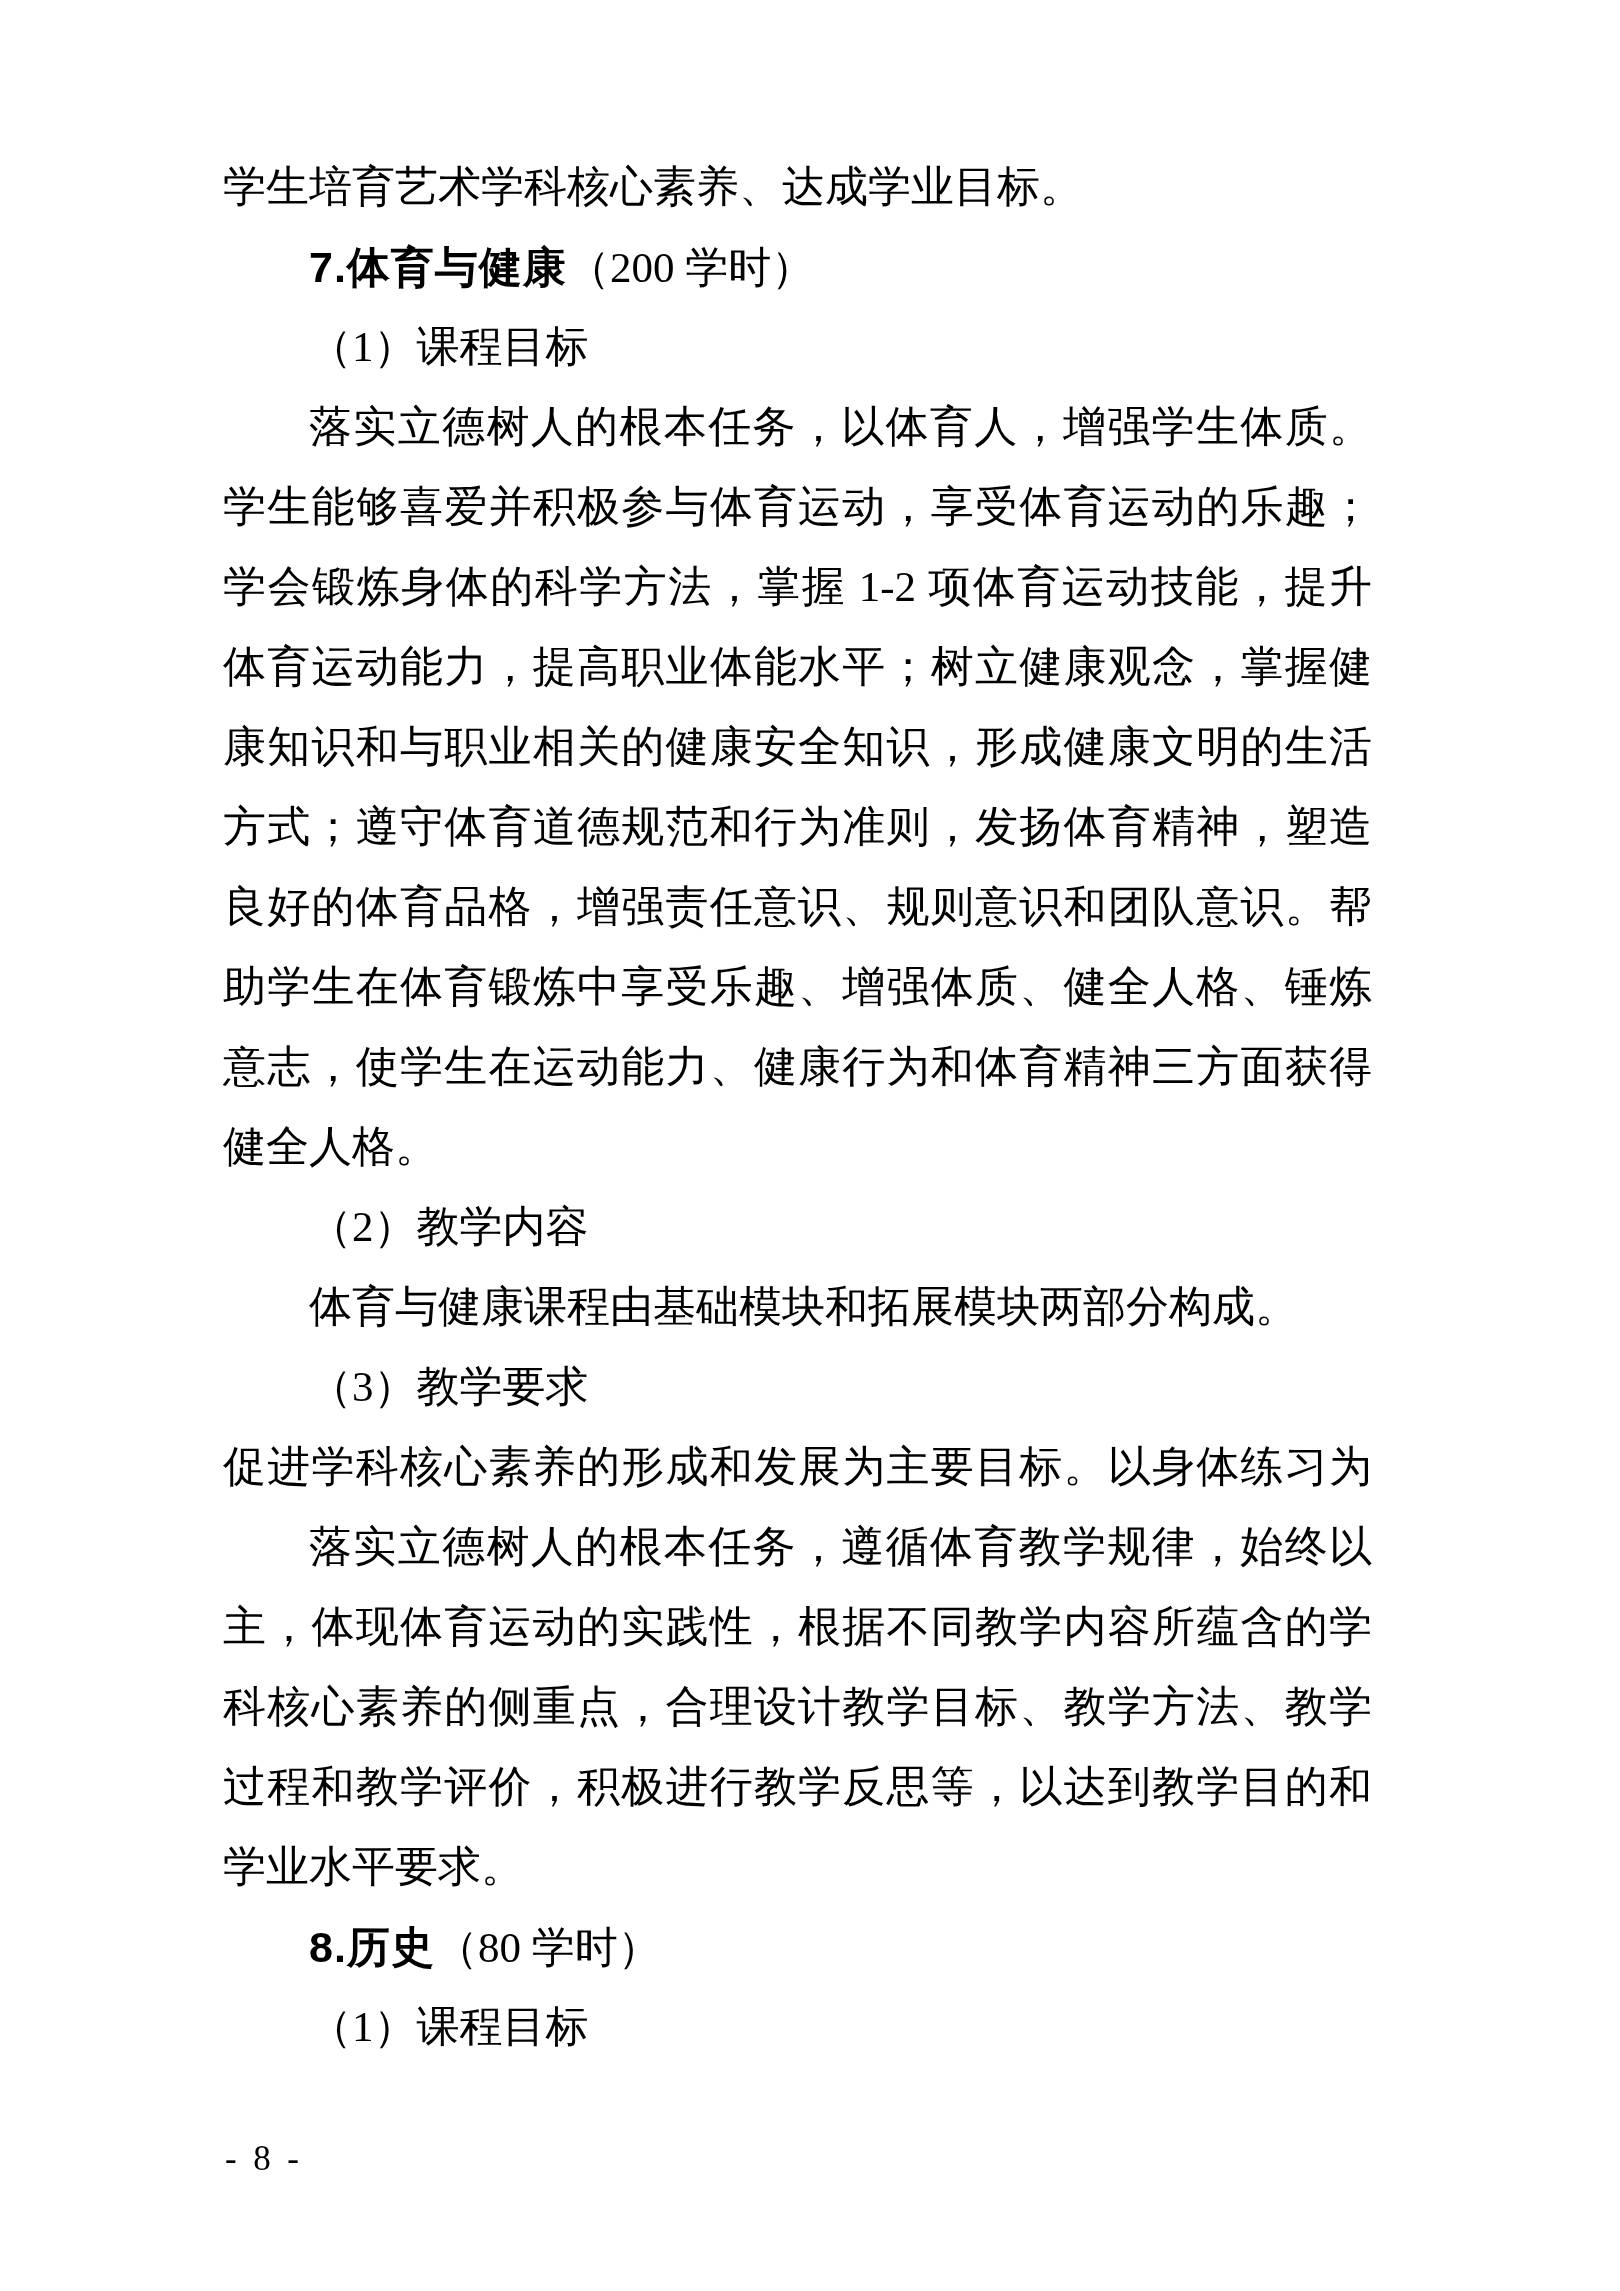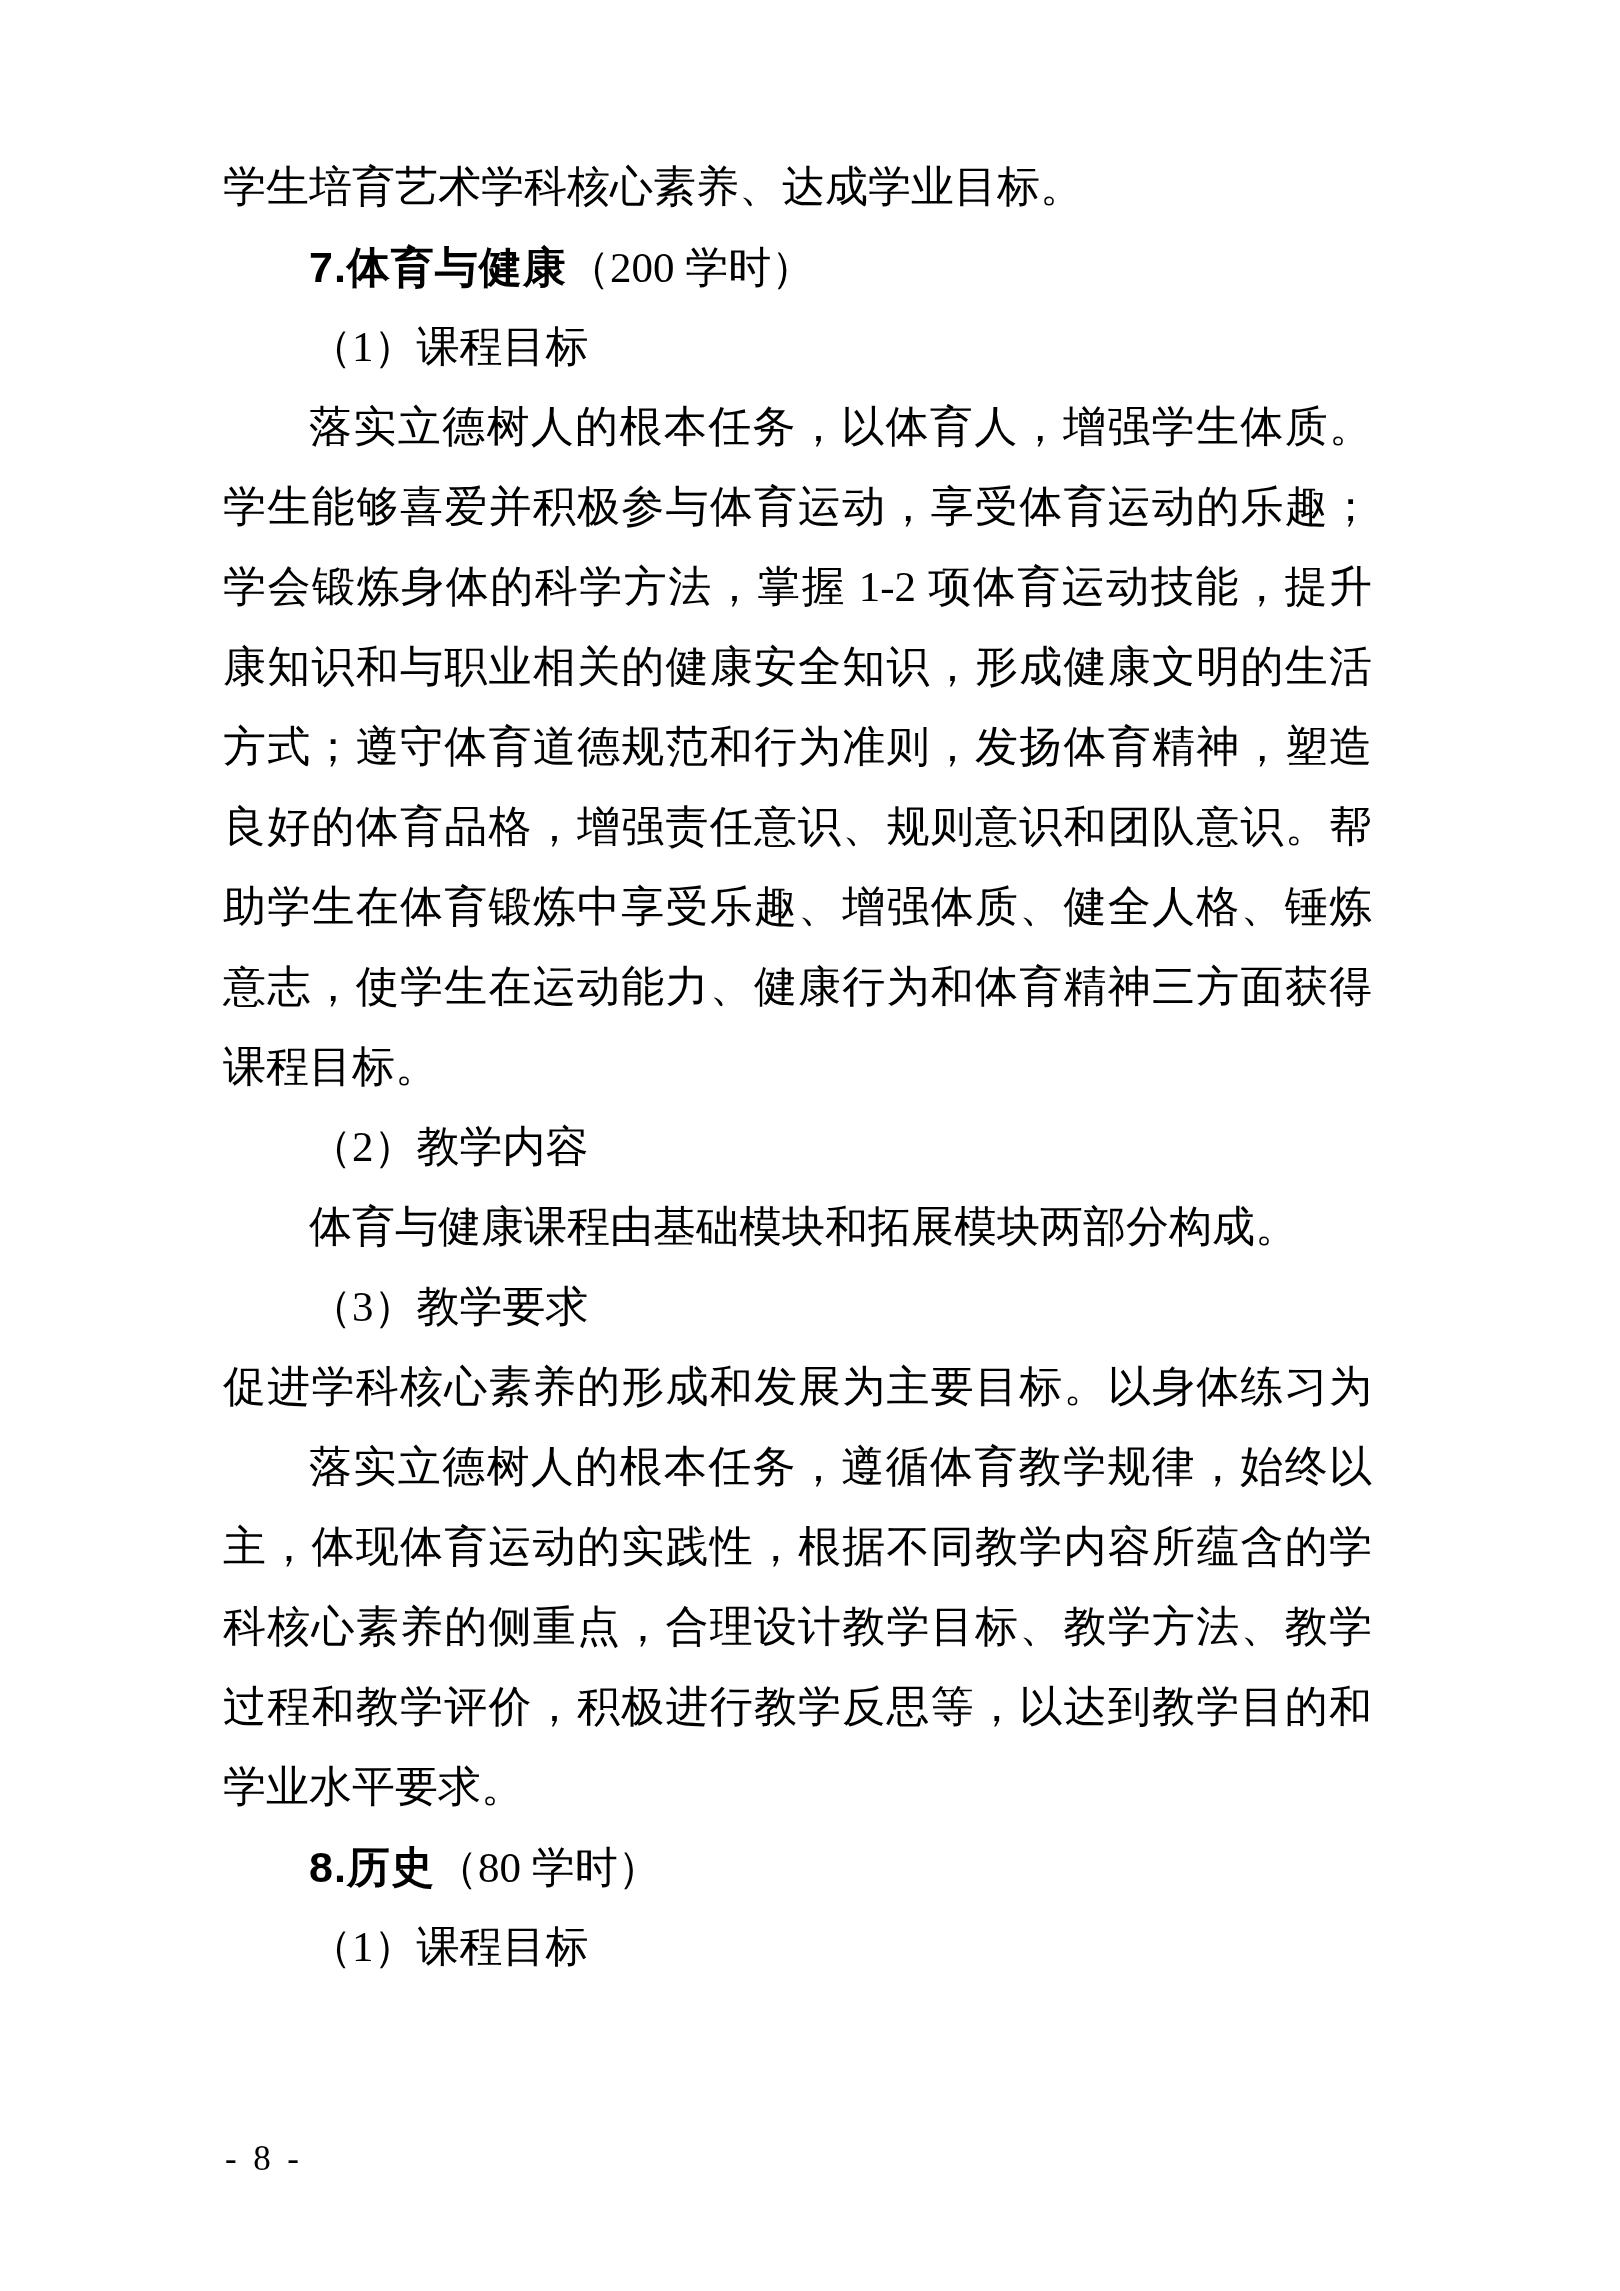--- a/index.html
+++ b/index.html
@@ -48,26 +48,27 @@
 <body>
 
 <div class="page">
   <div class="content">
       <div class="line">学生培育艺术学科核心素养、达成学业目标。</div>
       <div class="line indent"><span class="hb">7.体育与健康</span><span>（200 学时）</span></div>
       <div class="line indent">（1）课程目标</div>
       <div class="line fill indent">落实立德树人的根本任务，以体育人，增强学生体质。</div>
       <div class="line fill">学生能够喜爱并积极参与体育运动，享受体育运动的乐趣；</div>
       <div class="line fill">学会锻炼身体的科学方法，掌握 1-2 项体育运动技能，提升</div>
+      <div class="line fill">体育运动能力，提高职业体能水平；树立健康观念，掌握健</div>
       <div class="line fill">康知识和与职业相关的健康安全知识，形成健康文明的生活</div>
       <div class="line fill">方式；遵守体育道德规范和行为准则，发扬体育精神，塑造</div>
       <div class="line fill">良好的体育品格，增强责任意识、规则意识和团队意识。帮</div>
       <div class="line fill">助学生在体育锻炼中享受乐趣、增强体质、健全人格、锤炼</div>
       <div class="line fill">意志，使学生在运动能力、健康行为和体育精神三方面获得</div>
-      <div class="line">课程目标。</div>
+      <div class="line">健全人格。</div>
       <div class="line indent">（2）教学内容</div>
       <div class="line indent">体育与健康课程由基础模块和拓展模块两部分构成。</div>
       <div class="line indent">（3）教学要求</div>
       <div class="line fill">促进学科核心素养的形成和发展为主要目标。以身体练习为</div>
       <div class="line fill indent">落实立德树人的根本任务，遵循体育教学规律，始终以</div>
       <div class="line fill">主，体现体育运动的实践性，根据不同教学内容所蕴含的学</div>
       <div class="line fill">科核心素养的侧重点，合理设计教学目标、教学方法、教学</div>
       <div class="line fill">过程和教学评价，积极进行教学反思等，以达到教学目的和</div>
       <div class="line">学业水平要求。</div>
       <div class="line indent"><span class="hb">8.历史</span><span>（80 学时）</span></div>

